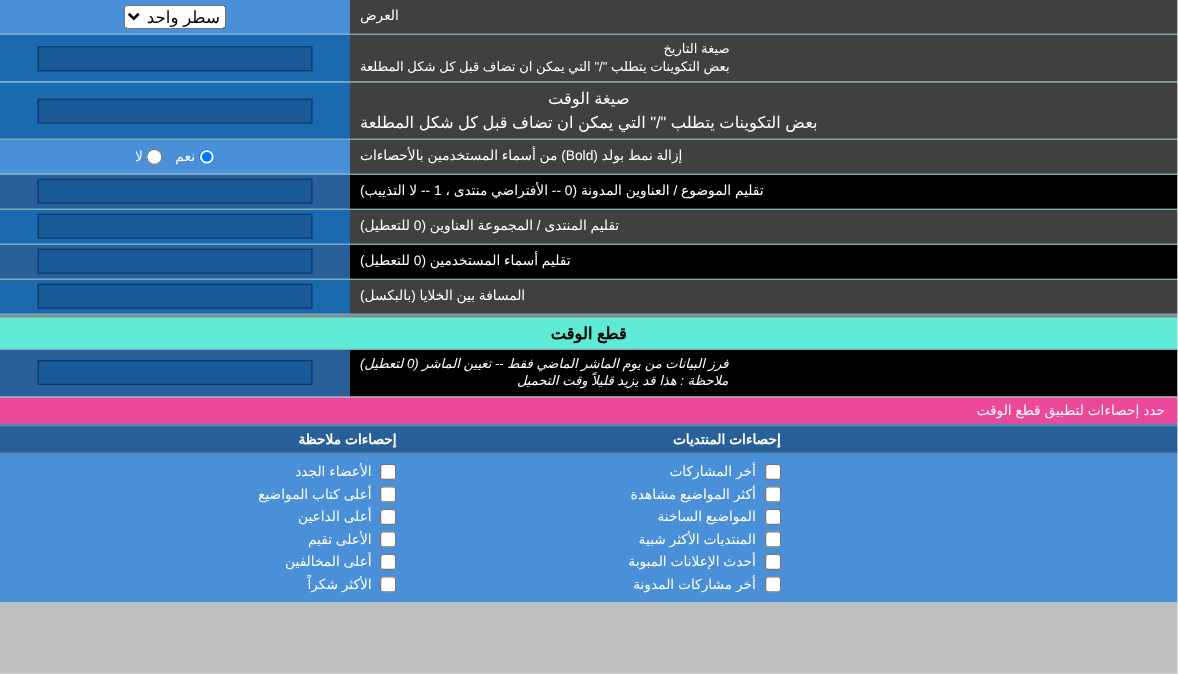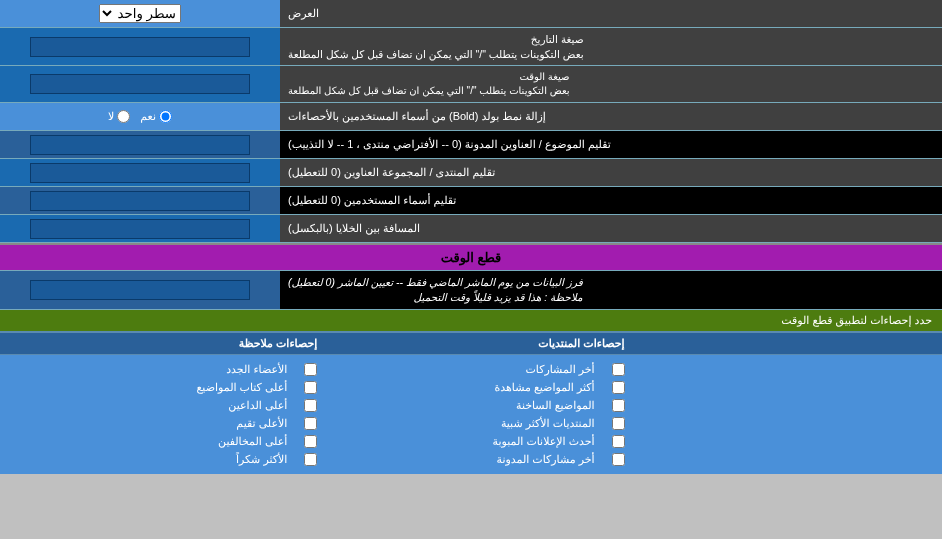--- a/index.html
+++ b/index.html
@@ -65,21 +65,21 @@
       direction: rtl;
     }
     .radio-cell label {
       color: #fff;
       font-size: 11px;
       display: flex;
       align-items: center;
       gap: 3px;
     }
     .section-header-row {
-      background: #a21caf;
+      background: #5eead4;
       color: #000;
       text-align: center;
       padding: 5px 8px;
       font-weight: bold;
       font-size: 13px;
       border-bottom: 1px solid #7ab;
       border-top: 2px solid #888;
     }
     .checkboxes-area {
       background: #4a90d9;
@@ -90,21 +90,21 @@
     .checkbox-col {
       flex: 1;
       display: flex;
       flex-direction: column;
       gap: 5px;
       direction: rtl;
     }
     .checkbox-item {
       display: flex;
       align-items: flex-end;
-      gap: 17px;
+      gap: 7px;
       color: #fff;
       font-size: 11px;
       direction: rtl;
     }
     .checkbox-item input[type="checkbox"] {
       width: 13px;
       height: 13px;
     }
     .checkboxes-label-row {
       background: #2a6099;
@@ -138,21 +138,21 @@
 
   <div class="section-row">
     <div class="label-cell" style="font-size:10.5px; white-space:pre-line;">صيغة التاريخ
 بعض التكوينات يتطلب "/" التي يمكن ان تضاف قبل كل شكل المطلعة</div>
     <div class="input-cell">
       <input type="text" style="">
     </div>
   </div>
 
   <div class="section-row">
-    <div class="label-cell" style="font-size:10px; white-space:pre-line;">صيغة الوقت
+    <div class="label-cell" style="font-size:13px; white-space:pre-line;text-align:center;">صيغة الوقت
 بعض التكوينات يتطلب "/" التي يمكن ان تضاف قبل كل شكل المطلعة</div>
     <div class="input-cell">
       <input type="text" style="">
     </div>
   </div>
 
   <div class="section-row">
     <div class="label-cell">إزالة نمط بولد (Bold) من أسماء المستخدمين بالأحصاءات</div>
     <div class="radio-cell">
       <label>
@@ -198,21 +198,21 @@
 
   <div class="section-row">
     <div class="label-cell dark" style="font-size:10.5px; white-space:pre-line;font-style:italic;">فرز البيانات من يوم الماشر الماضي فقط -- تعيين الماشر (0 لتعطيل)
 ملاحظة : هذا قد يزيد قليلاً وقت التحميل</div>
     <div class="input-cell" style="background:#2a6099;">
       <input type="text" style="">
     </div>
   </div>
 
   <div>
-    <div class="checkboxes-area" style="background:#4d7c0f; padding: 4px 10px; border-bottom: 1px solid #5a8ab0;">
+    <div class="checkboxes-area" style="background:#ec4899; padding: 4px 10px; border-bottom: 1px solid #5a8ab0;">
       <div style="flex:1; color:#fff; font-size:11px; text-align:right;">
         <span>حدد إحصاءات لتطبيق قطع الوقت</span>
       </div>
     </div>
 
     <div class="checkboxes-label-row">
       <div class="checkboxes-label-col"></div>
       <div class="checkboxes-label-col">
         <span>إحصاءات المنتديات</span>
       </div>

